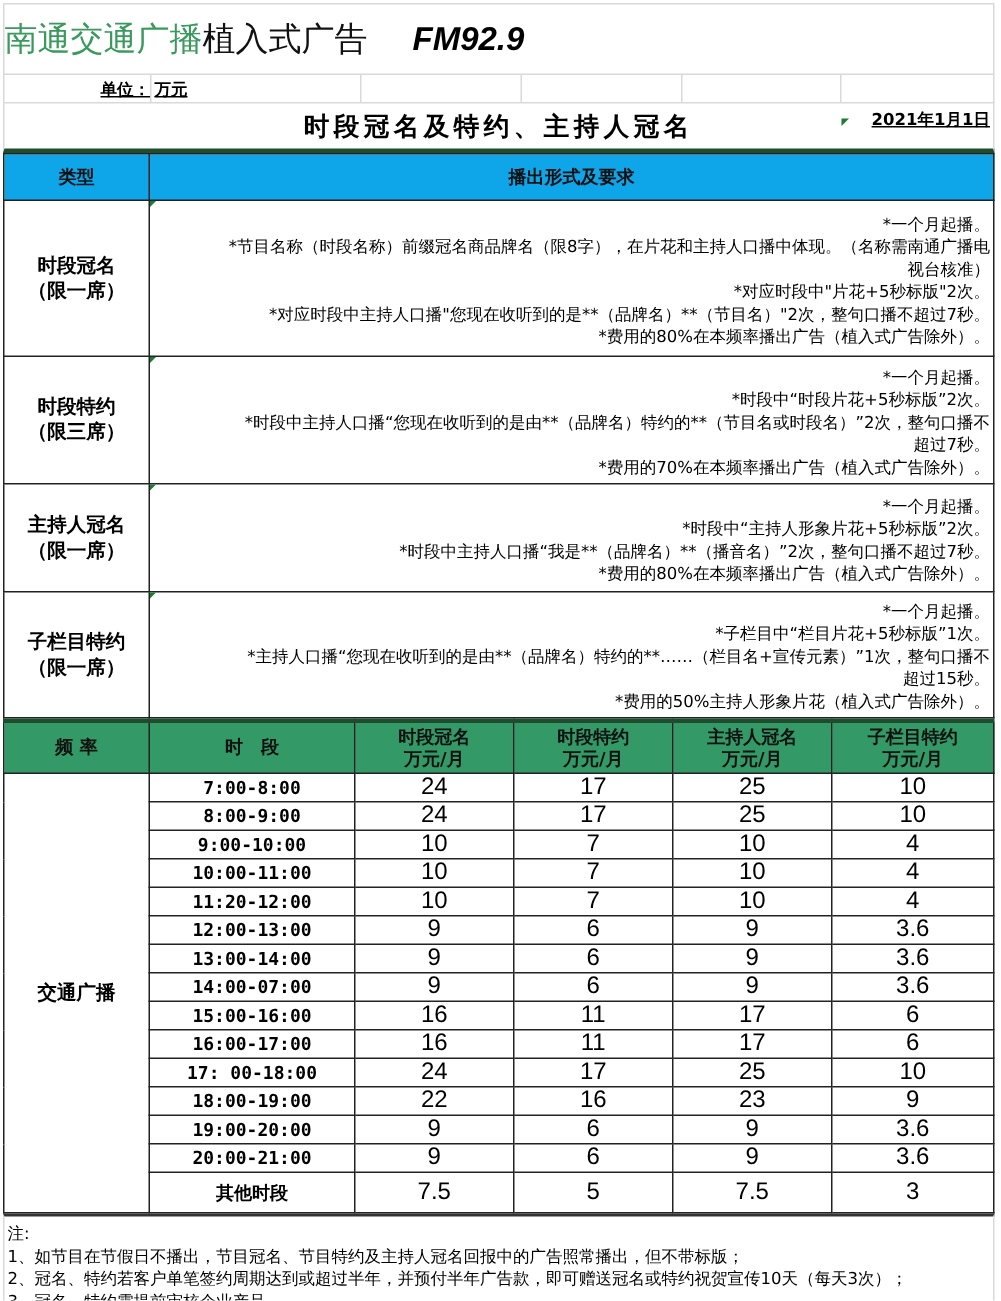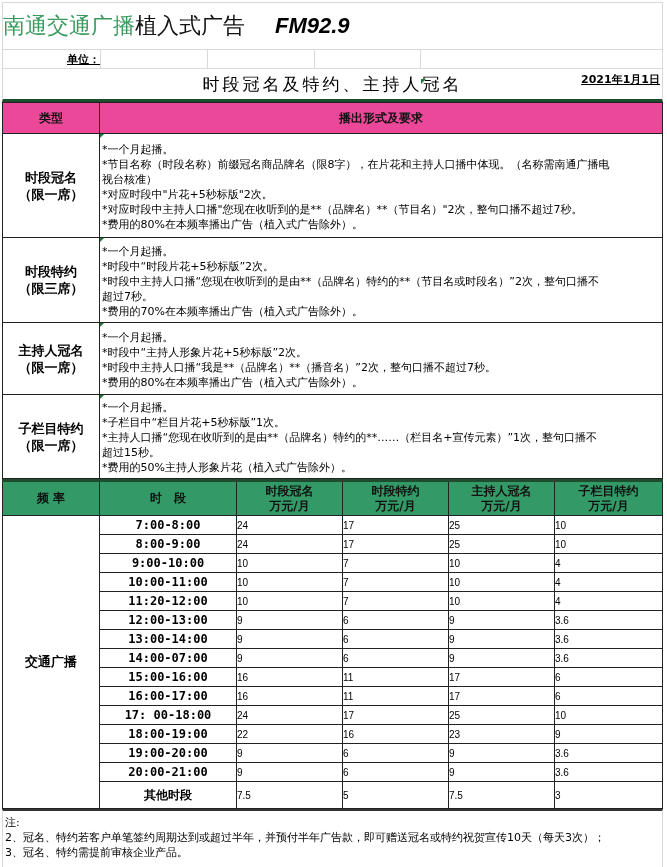--- a/index.html
+++ b/index.html
@@ -7,49 +7,52 @@
          font-family: "DejaVu Sans", "Liberation Sans", sans-serif; color: #000; }
   .sheet { position: absolute; left: 2px; top: 2px; width: 661px; }
   .title-row { height: 46px; border: 1px solid #d9d9d9; display: flex; align-items: center; font-size: 22px; }
   .title-green { color: #3a9a5e; }
   .title-black { color: #111; margin-left: 0; }
   .title-fm { font-family: "Liberation Sans", sans-serif; font-weight: bold; margin-left: 30px; font-size: 22px; font-style: italic; }
   .unit-row { height: 18px; display: flex; border-bottom: 1px solid #d9d9d9; border-left:1px solid #d9d9d9; border-right:1px solid #d9d9d9; font-size: 11px; font-weight: bold; }
   .unit-row > div { border-right: 1px solid #d9d9d9; display: flex; align-items: center; position: relative; text-decoration: underline; }
   .unit-row > div:last-child { border-right: none; }
   .corner { position: absolute; left: 0; top: 0; width: 0; height: 0; border-top: 5px solid #1f7a35; border-right: 5px solid transparent; }
-  .section-title { height: 30px; display: flex; align-items: center; justify-content: center; font-family: "DejaVu Serif", serif; font-size: 17px; font-weight: normal; letter-spacing: 3px; border-left:1px solid #d9d9d9; border-right:1px solid #d9d9d9; border-bottom: 3px solid #1d4d2d; }
+  .section-title { height: 30px; display: flex; align-items: center; justify-content: center; font-family: "DejaVu Serif", serif; font-size: 17px; font-weight: bold; letter-spacing: 3px; border-left:1px solid #d9d9d9; border-right:1px solid #d9d9d9; border-bottom: 3px solid #1d4d2d; }
   table { border-collapse: collapse; width: 661px; table-layout: fixed; }
   td, th { border: 1px solid #222; padding: 0; }
-  .hdr { background: #ec4899; font-weight: bold; font-size: 12px; text-align: center; height: 30px; color: #111; }
+  .hdr { background: #0ea5e9; font-weight: bold; font-size: 12px; text-align: center; height: 30px; color: #111; }
   .type-cell { text-align: center; font-weight: bold; font-size: 13px; line-height: 17px; }
-  .desc-cell { font-size: 11px; line-height: 15px; padding: 5px 2px 3px 2px; vertical-align: middle; position: relative; }
+  .desc-cell { font-size: 11px; line-height: 15px; padding: 5px 2px 3px 2px; vertical-align: middle; position: relative; text-align: right; }
   .desc-cell .corner { border-top-width: 4px; border-right-width: 4px; }
   .desc-line { display: block; }
   .price-hdr { background: #339966; text-align: center; font-size: 12px; color:#111; line-height: 15px; height: 33px; }
   .price-hdr b { display:block; }
   .slot { text-align: center; font-weight: bold; font-size: 12px; font-family: "DejaVu Sans Mono", monospace; height: 18px; }
-  .val { font-size: 10px; font-family: "Liberation Sans", sans-serif; height: 18px; }
+  .val { text-align: center; font-size: 16px; font-family: "Liberation Sans", sans-serif; height: 18px; }
   .freq { text-align: center; font-weight: bold; font-size: 13px; }
   .other-row td { height: 26px; }
   .notes { border: 1px solid #d9d9d9; border-top: 2px solid #333; font-size: 11px; line-height: 15px; padding: 4px 2px 12px 2px; width: 655px; }
 </style>
 </head>
 <body>
 
 <div class="sheet">
   <div class="title-row">
     <span class="title-green">南通交通广播</span>
     <span class="title-black">植入式广告</span>
     <span class="title-fm">FM92.9</span>
   </div>
 
   <div class="unit-row">
     <div style="width:97px;justify-content:flex-end;">
         <span>单位：</span>
+      </div>
+    <div style="width:137px;padding-left:2px;">
+        <span>万元</span>
       </div>
     <div style="width:106px;"></div>
     <div style="width:106px;"></div>
     <div style="width:105px;"></div>
     <div style="flex:1;justify-content:flex-end;padding-right:2px;margin-top:29px;">
       <span class="corner"></span>
       <span>2021年1月1日</span>
     </div>
   </div>
 
@@ -248,16 +251,17 @@
           <td class="val">7.5</td>
           <td class="val">5</td>
           <td class="val">7.5</td>
           <td class="val">3</td>
         </tr>
       </tbody>
   </table>
 
   <div class="notes">
     <div>注:</div>
+    <div>1、如节目在节假日不播出，节目冠名、节目特约及主持人冠名回报中的广告照常播出，但不带标版；</div>
     <div>2、冠名、特约若客户单笔签约周期达到或超过半年，并预付半年广告款，即可赠送冠名或特约祝贺宣传10天（每天3次）；</div>
     <div>3、冠名、特约需提前审核企业产品。</div>
   </div>
 </div>
 
 </body></html>

